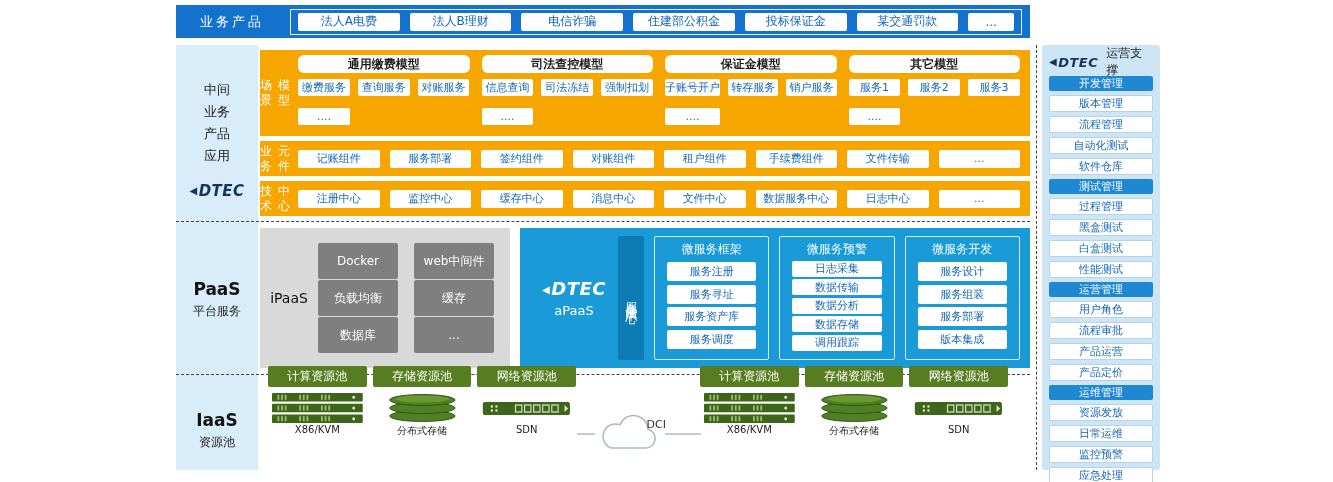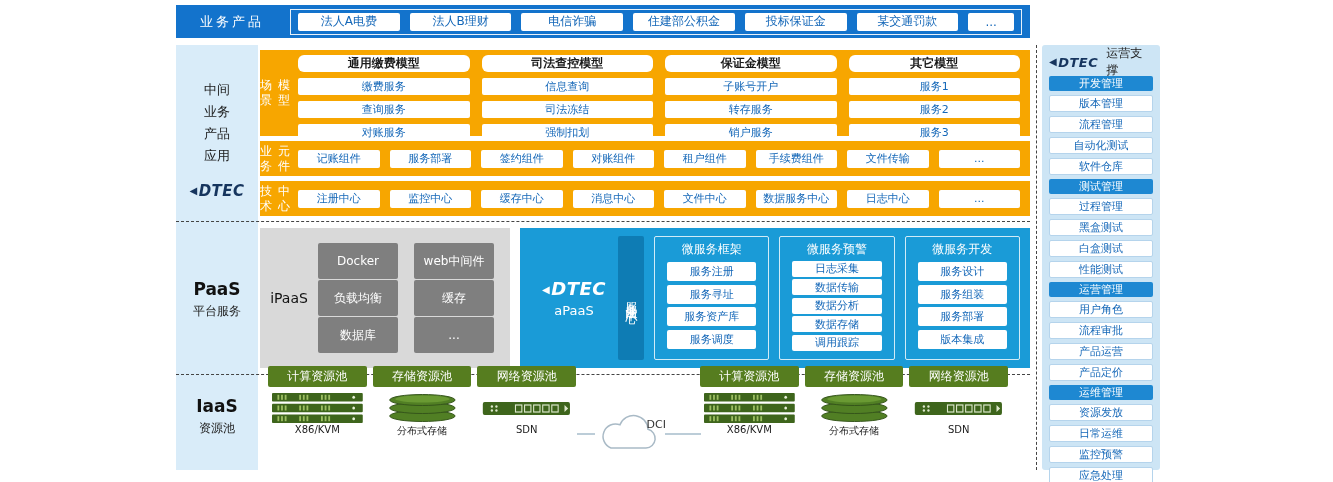--- a/index.html
+++ b/index.html
@@ -15,21 +15,21 @@
   .product{flex:1;height:18px;background:#fff;color:#1467b8;font-size:12px;
            display:flex;align-items:center;justify-content:center;border-radius:2px;white-space:nowrap;}
   .product.narrow{flex:.45;}
 
   
   .leftrail{position:absolute;left:176px;top:45px;width:82px;height:425px;background:#d9ecf9;}
   .rail-mid{position:absolute;top:34px;left:0;width:100%;text-align:center;font-size:13px;
             color:#1a1a1a;line-height:22px;}
   .rail-dtec{position:absolute;top:136px;left:0;width:100%;text-align:center;}
   .rail-paas{position:absolute;top:234px;left:0;width:100%;text-align:center;}
-  .rail-iaas{position:absolute;top:351px;left:0;width:100%;text-align:center;}
+  .rail-iaas{position:absolute;top:365px;left:0;width:100%;text-align:center;}
   .rail-big{font-size:17px;font-weight:bold;color:#111;}
   .rail-sub{font-size:12px;color:#222;margin-top:4px;}
 
   .dtec{font-style:italic;font-weight:800;color:#16355e;font-size:15px;letter-spacing:.5px;}
   .dtec .tri{font-style:normal;font-size:10px;vertical-align:2px;margin-right:1px;}
   .dtec.white{color:#fff;}
 
   
   .dash-h{position:absolute;left:176px;width:854px;height:0;border-top:1px dashed #444;}
   #dash1{top:221px;} #dash2{top:374px;}
@@ -37,21 +37,21 @@
 
   
   .panel{position:absolute;left:260px;width:770px;background:#f7a600;display:flex;box-sizing:border-box;}
   .panel-label{width:36px;display:flex;align-items:center;justify-content:center;
                color:#fff;font-size:12px;line-height:15px;}
   #scene{top:50px;height:86px;}
   .scene-groups{flex:1;display:flex;gap:12px;padding:5px 10px 6px 2px;}
   .scene-group{flex:1;display:flex;flex-direction:column;}
   .group-header{height:18px;background:#fff;color:#1a1a1a;font-size:12px;font-weight:600;
                 display:flex;align-items:center;justify-content:center;border-radius:6px;}
-  .group-items{flex:1;display:grid;grid-template-columns:1fr;gap:6px 8px;margin-top:6px;}
+  .group-items{flex:1;display:grid;grid-template-columns:1fr 1fr 1fr;gap:6px 8px;margin-top:6px;}
   .pill{background:#fff;color:#1467b8;font-size:11px;display:flex;align-items:center;
         justify-content:center;border-radius:2px;white-space:nowrap;}
   .group-items .pill{height:17px;}
   #biz{top:141px;height:35px;} #tech{top:181px;height:35px;}
   .row-items{flex:1;display:flex;align-items:center;gap:10px;padding:0 10px 0 2px;}
   .row-items .pill{flex:1;height:18px;}
 
   
   .ipaas{position:absolute;left:260px;top:228px;width:250px;height:140px;background:#d9d9d9;display:flex;}
   .ipaas-label{width:58px;display:flex;align-items:center;justify-content:center;font-size:14px;color:#111;}

